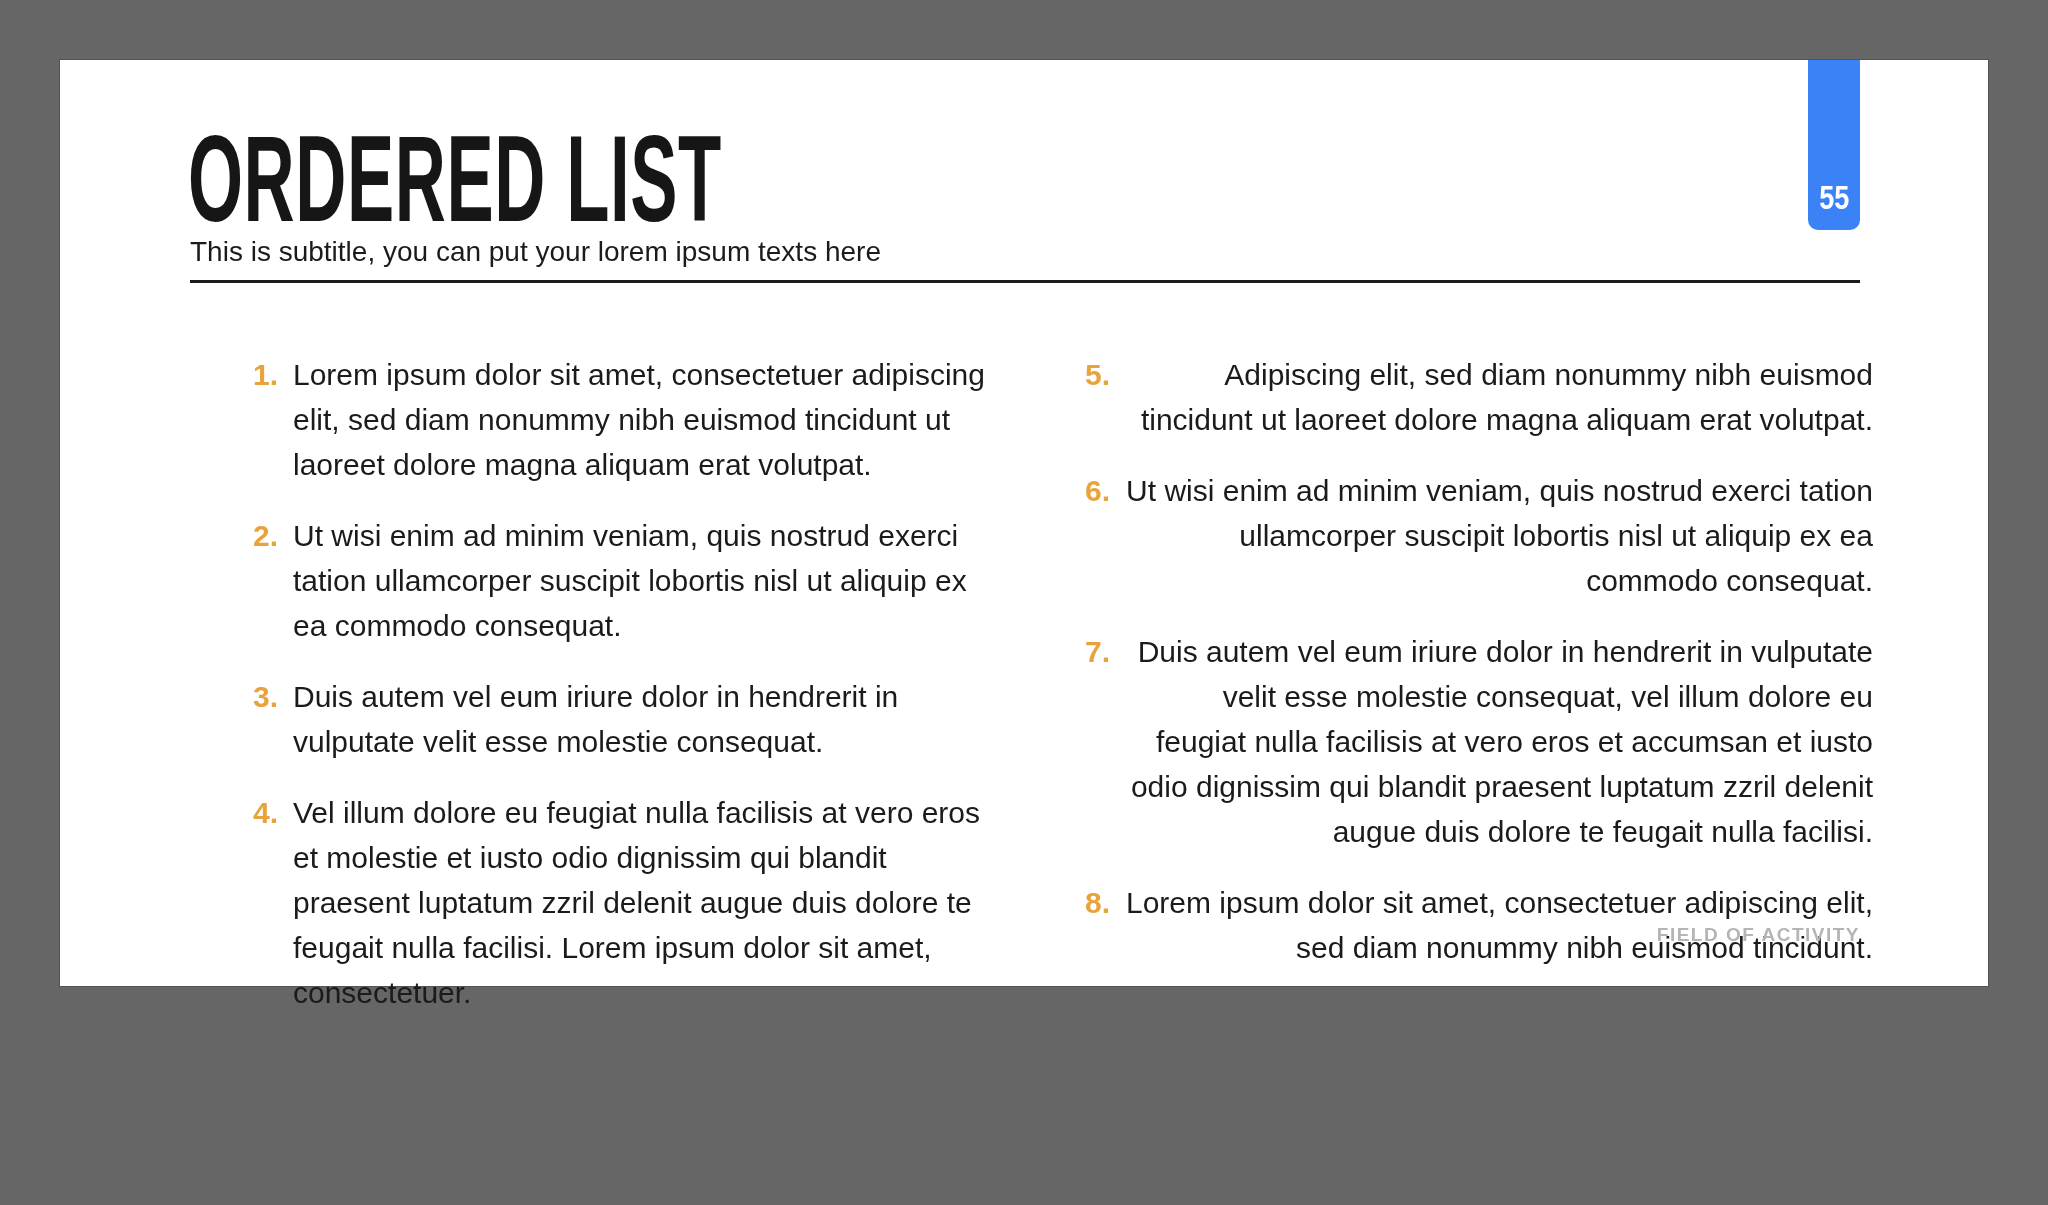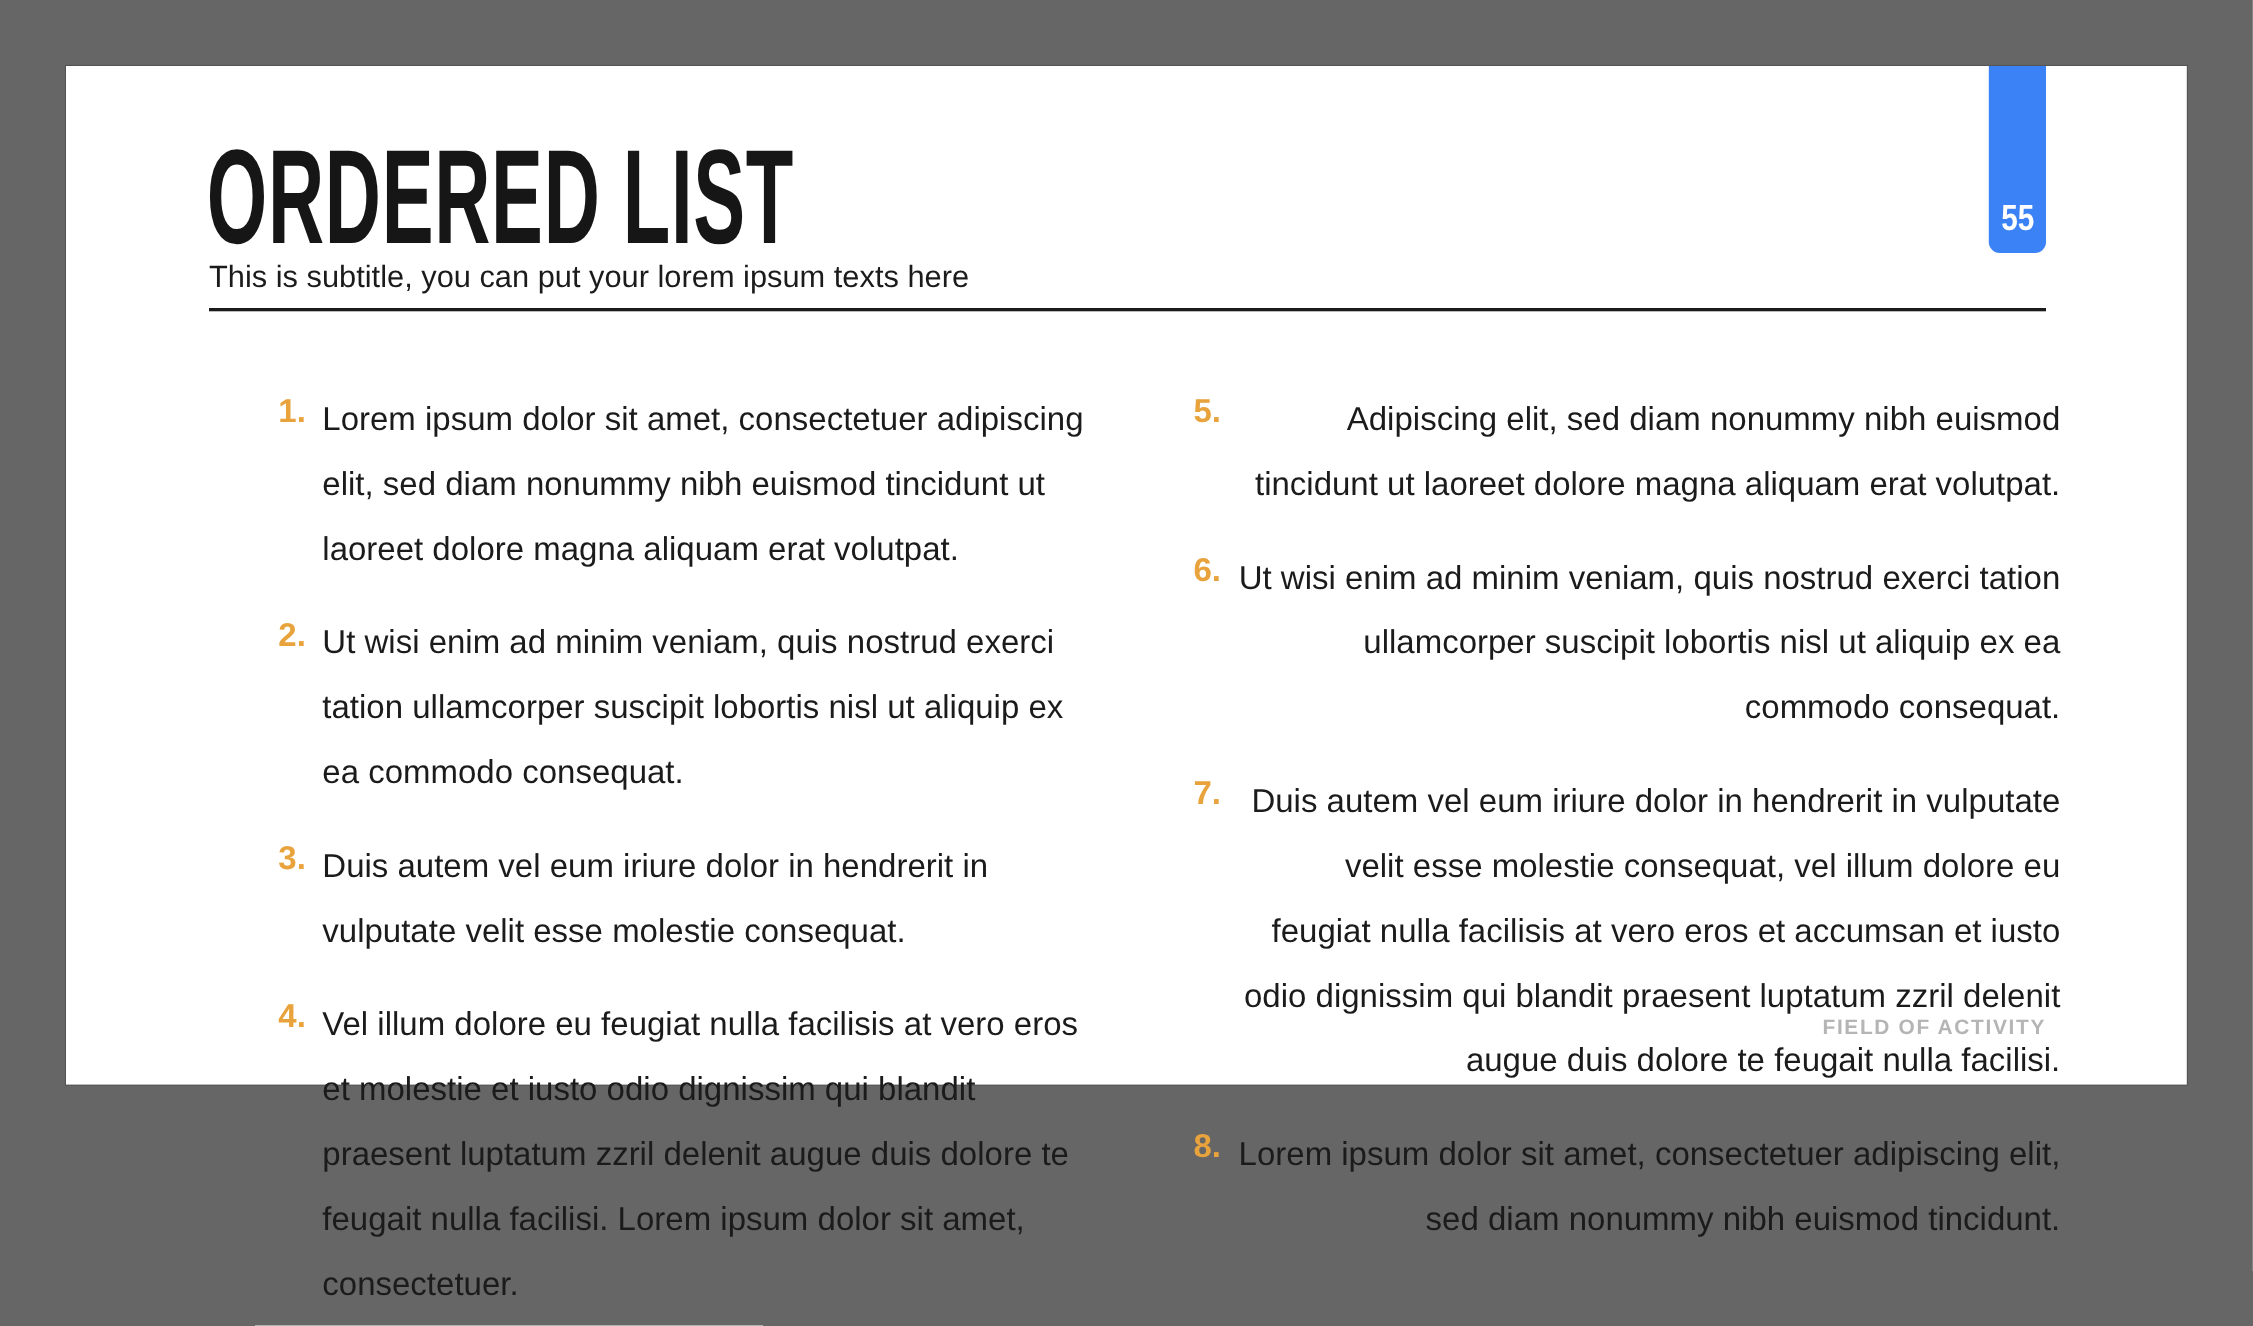--- a/index.html
+++ b/index.html
@@ -77,21 +77,21 @@
   }
   .li .num {
     flex: 0 0 40px;
     font-size: 30px;
     line-height: 45px;
     font-weight: bold;
     color: #e8a33c;
   }
   .li .txt {
     font-size: 30px;
-    line-height: 59px;
+    line-height: 45px;
     color: #1b1b1b;
   }
   .col.left  .li .txt { width: 710px; }
   .col.right .li .txt { width: 748px; text-align: right; }
   
   .footer {
     position: absolute;
     right: 128px; bottom: 40px;
     text-align: right;
     color: #b5b5b5;

